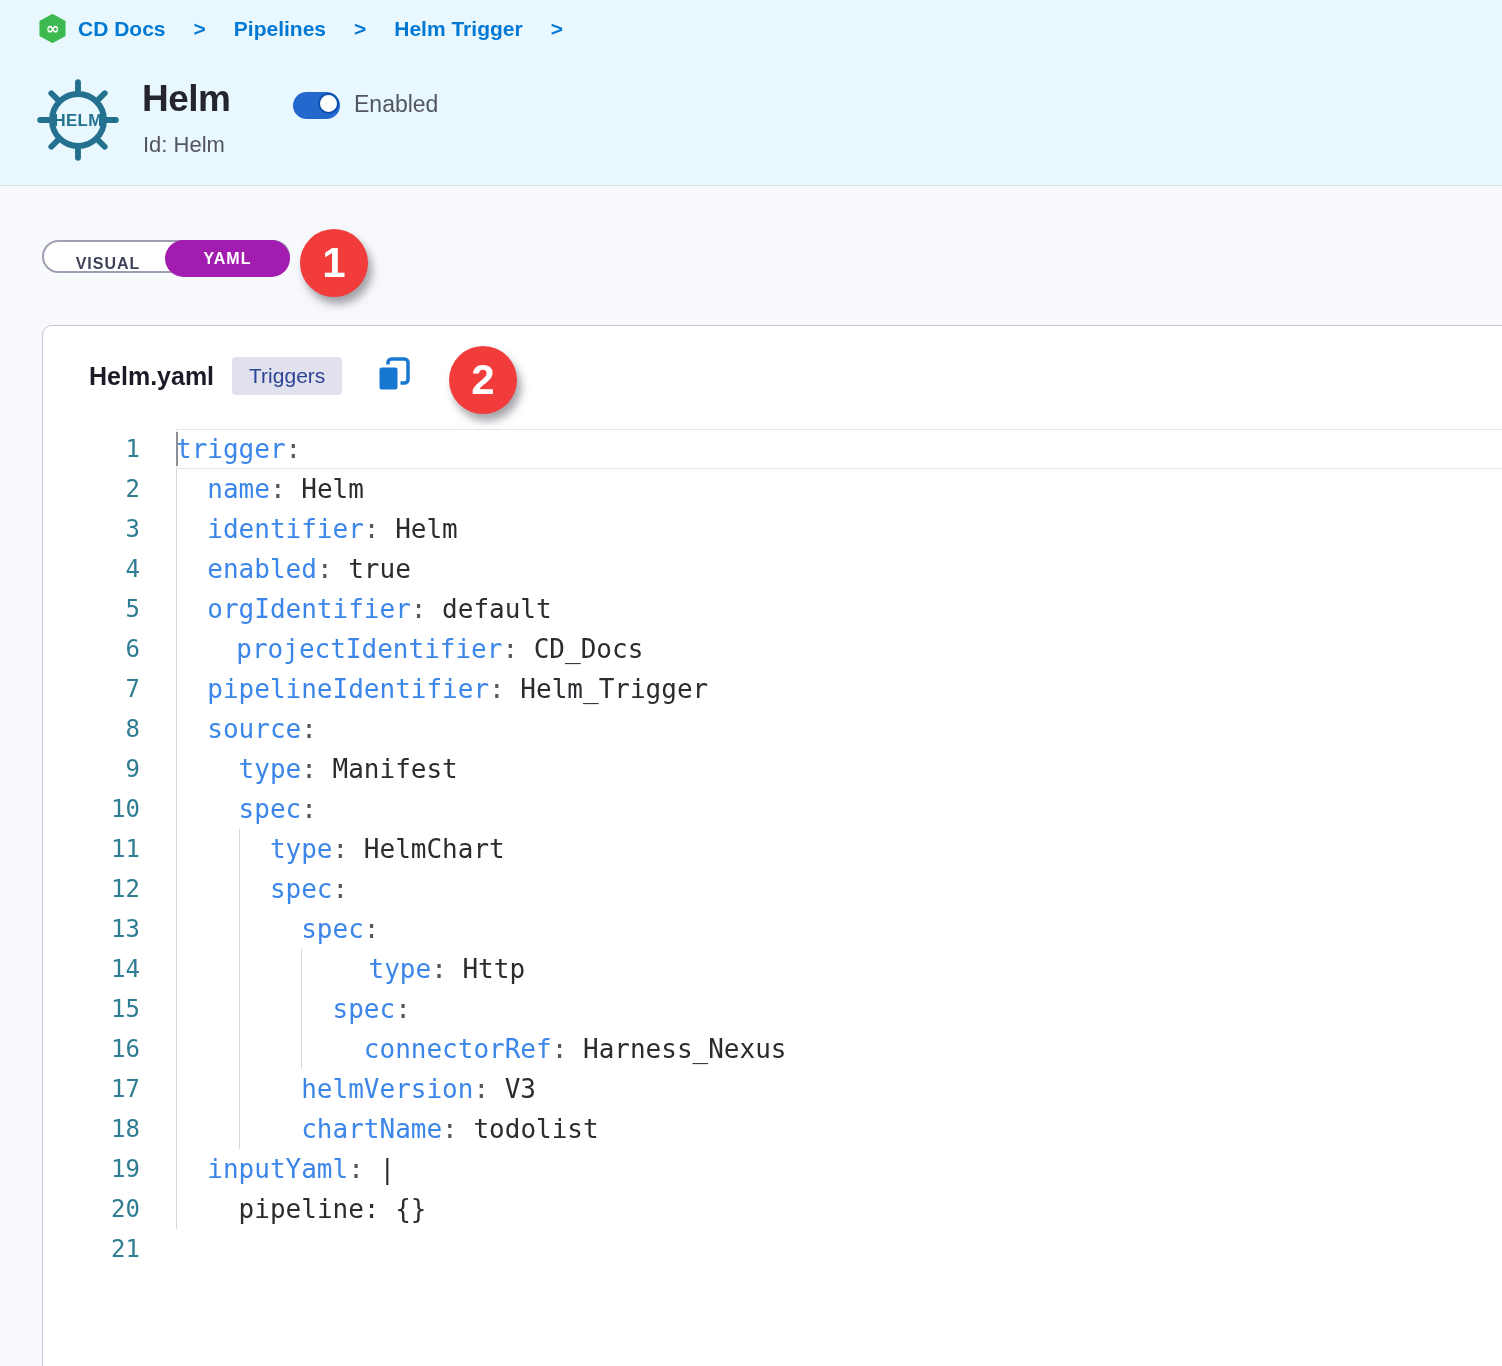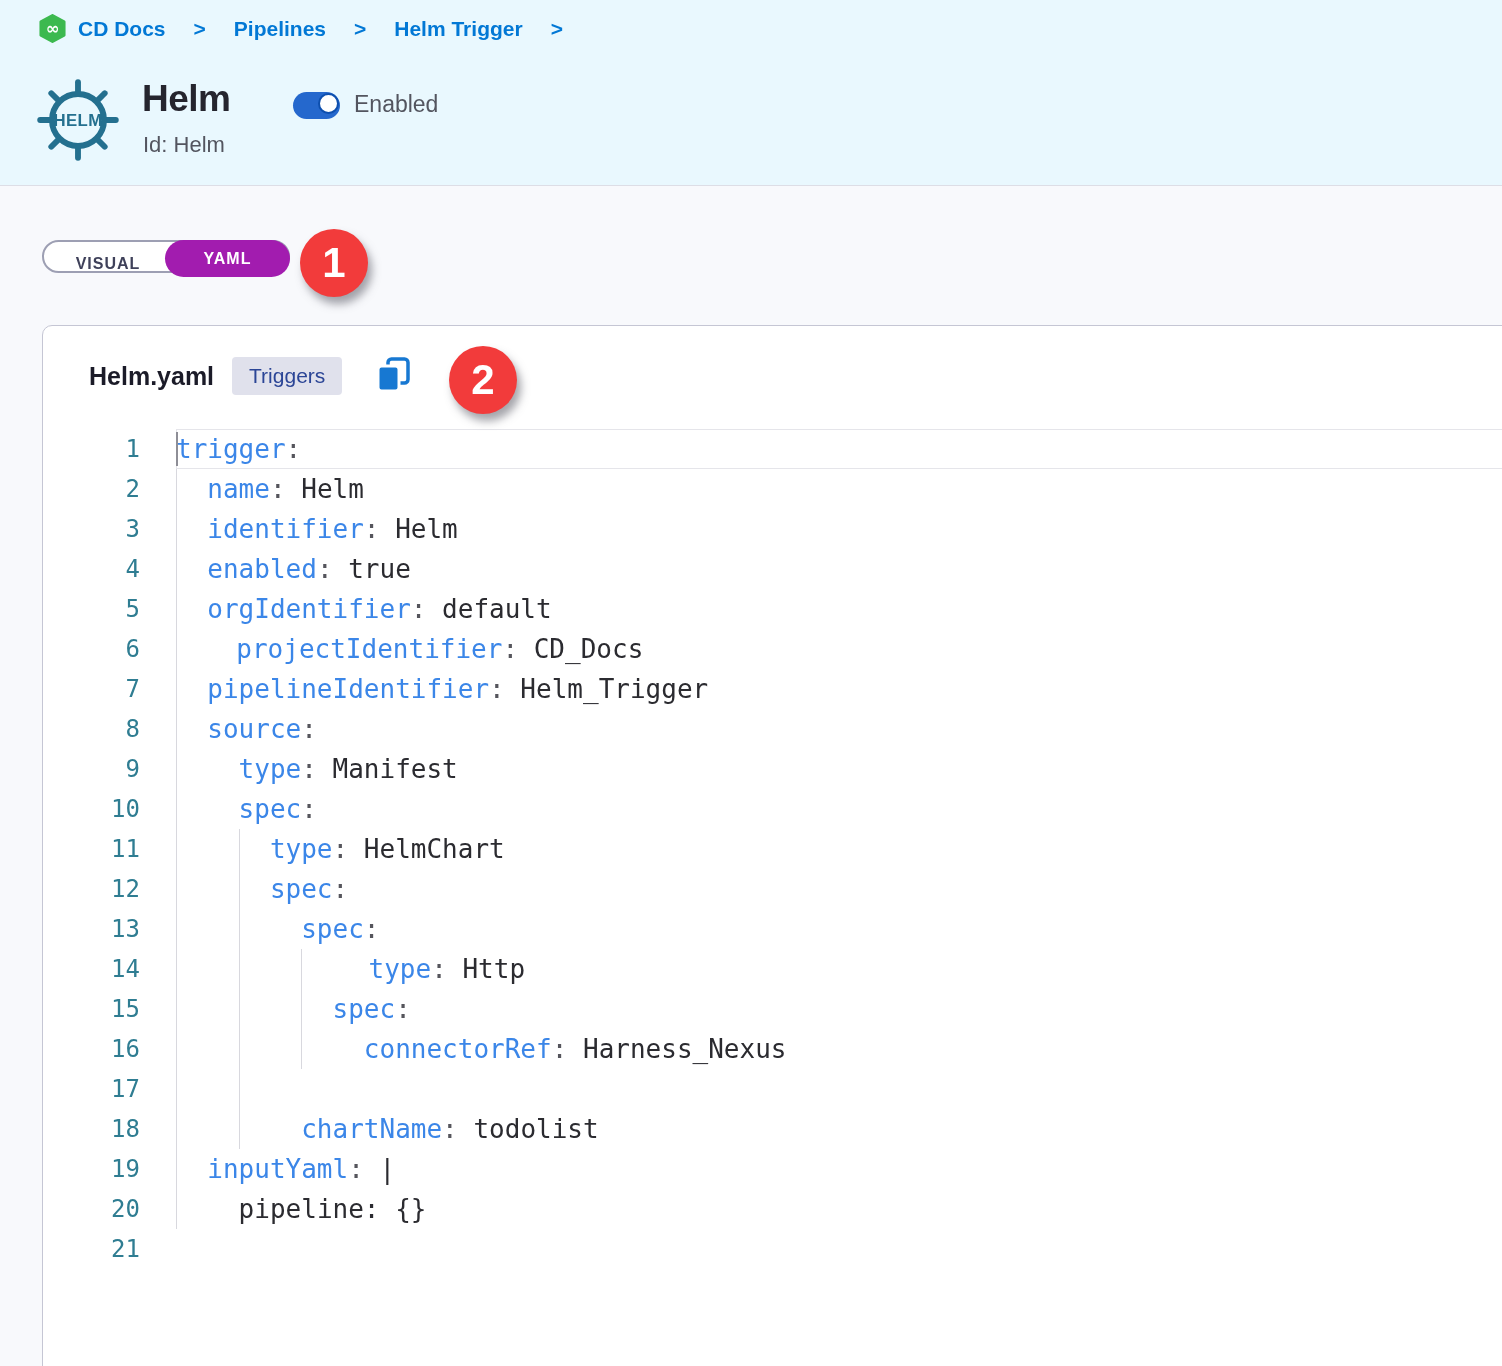--- a/index.html
+++ b/index.html
@@ -249,21 +249,21 @@
       <div class="row">
         <div class="gutter">15</div>
         <div class="content"><span class="guide" style="left: 0ch;"></span><span class="guide" style="left: 4ch;"></span><span class="guide" style="left: 8ch;"></span><span class="text" style="padding-left: 10ch;"><span class="k">spec</span><span class="c">:</span></span></div>
       </div>
       <div class="row">
         <div class="gutter">16</div>
         <div class="content"><span class="guide" style="left: 0ch;"></span><span class="guide" style="left: 4ch;"></span><span class="guide" style="left: 8ch;"></span><span class="text" style="padding-left: 12ch;"><span class="k">connectorRef</span><span class="c">:</span><span class="v"> Harness_Nexus</span></span></div>
       </div>
       <div class="row">
         <div class="gutter">17</div>
-        <div class="content"><span class="guide" style="left: 0ch;"></span><span class="guide" style="left: 4ch;"></span></div>
+        <div class="content"><span class="guide" style="left: 0ch;"></span><span class="guide" style="left: 4ch;"></span><span class="text" style="padding-left: 8ch;"><span class="k">helmVersion</span><span class="c">:</span><span class="v"> V3</span></span></div>
       </div>
       <div class="row">
         <div class="gutter">18</div>
         <div class="content"><span class="guide" style="left: 0ch;"></span><span class="guide" style="left: 4ch;"></span><span class="text" style="padding-left: 8ch;"><span class="k">chartName</span><span class="c">:</span><span class="v"> todolist</span></span></div>
       </div>
       <div class="row">
         <div class="gutter">19</div>
         <div class="content"><span class="guide" style="left: 0ch;"></span><span class="text" style="padding-left: 2ch; text-align: center;"><span class="k">inputYaml</span><span class="c">:</span><span class="v"> |</span></span></div>
       </div>
       <div class="row">

